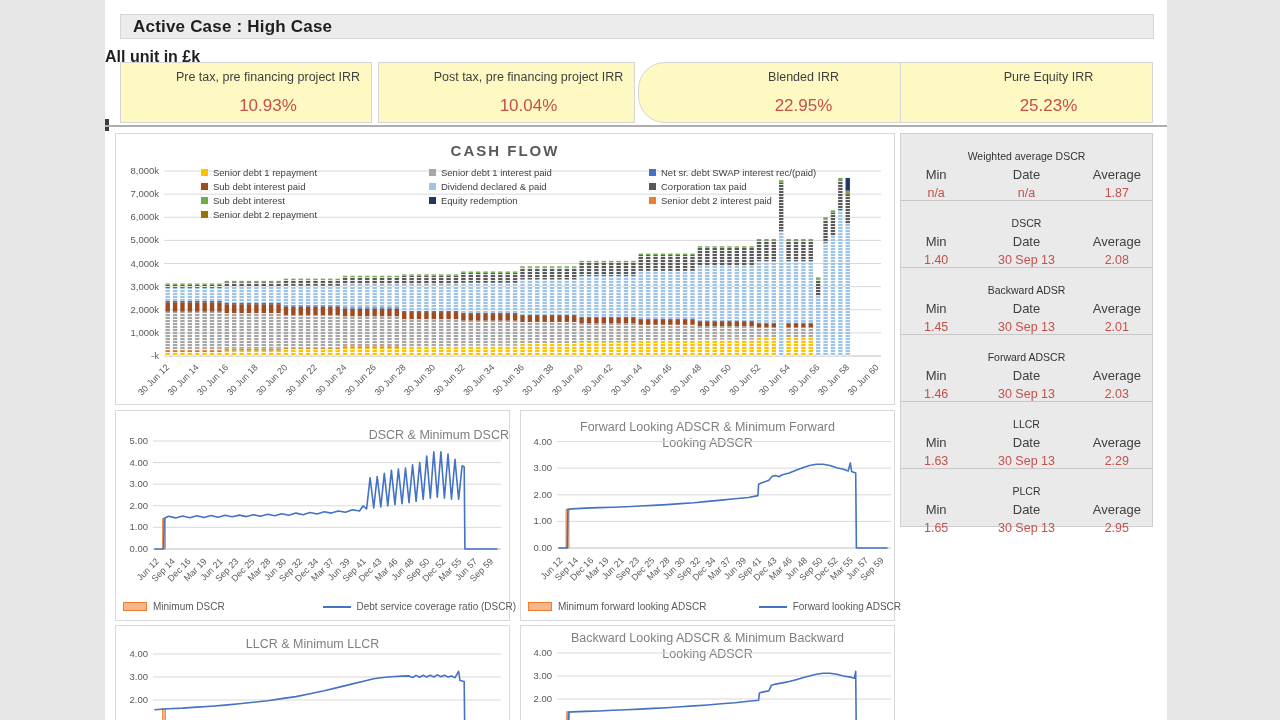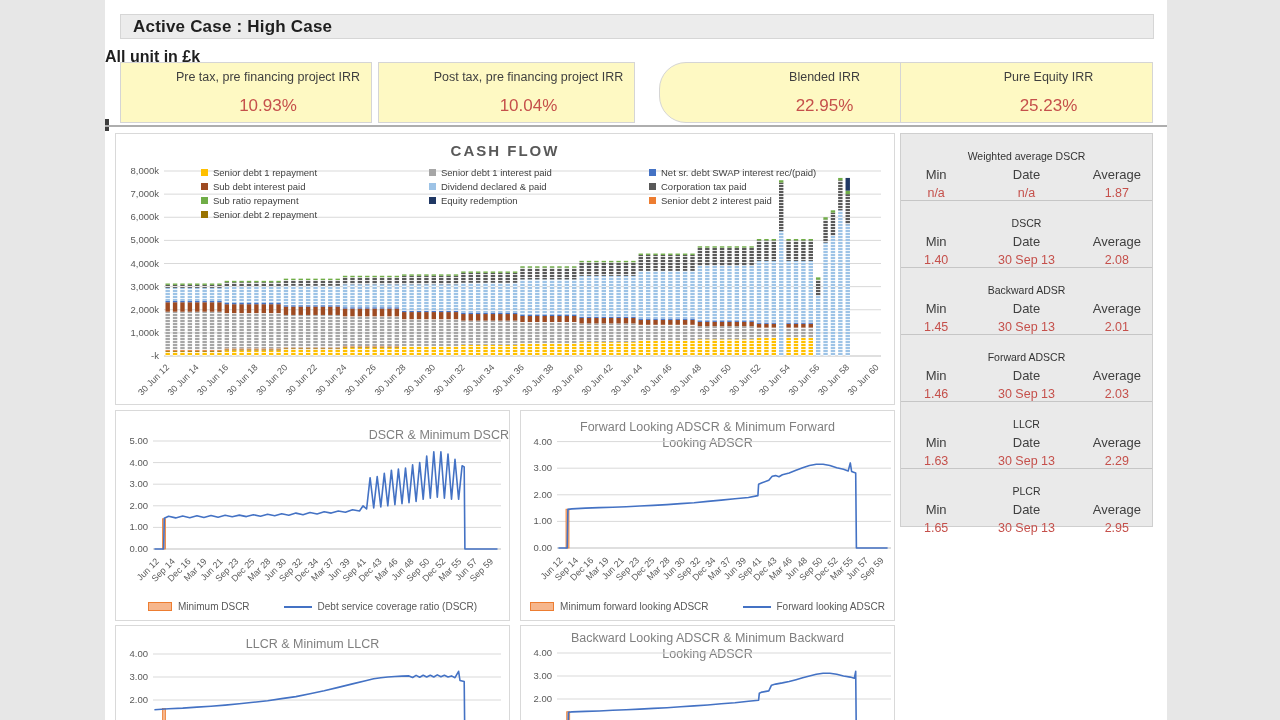--- a/index.html
+++ b/index.html
@@ -45,22 +45,22 @@
     background:#eaeaea;border:1px solid #cfcfcf;box-sizing:border-box;
     display:flex;flex-direction:column;
   }
   .stat-section{flex:1 1 0;border-top:1px solid #c6c6c6;position:relative;}
   .stat-section:first-child{border-top:none;}
   .stat-title{text-align:center;padding-top:16px;font-size:10.5px;color:#333333;}
   .stat-row{display:grid;grid-template-columns:28% 44% 28%;text-align:center;}
   .stat-row.labels{margin-top:5px;font-size:13px;color:#404040;}
   .stat-row.values{margin-top:4px;font-size:12.5px;color:#c5504b;}
   .line-legend{
-    position:absolute;left:0;bottom:8px;width:100%;display:flex;
-    justify-content:center;align-items:center;gap:34px;font-size:10px;color:#595959;
+    position:absolute;left:7px;bottom:8px;width:100%;display:flex;
+    justify-content:space-between;align-items:center;gap:34px;font-size:10px;color:#595959;
   }
   .line-legend .item{display:flex;align-items:center;gap:6px;white-space:nowrap;}
   .sw-box{width:24px;height:9px;background:#f6b68c;border:1px solid #ed7d31;box-sizing:border-box;}
   .sw-line{width:28px;height:0;border-top:2px solid #4472c4;}
   text{font-family:"Liberation Sans",sans-serif;}
 </style>
 </head>
 <body>
 
 <div class="page">
@@ -72,21 +72,21 @@
   <div class="unit-note">All unit in £k</div>
 
   <div class="kpi-card" style="left:15px;width:252px;">
     <div class="kpi-label">Pre tax, pre financing project IRR</div>
     <div class="kpi-value">10.93%</div>
   </div>
   <div class="kpi-card" style="left:273px;width:257px;">
     <div class="kpi-label">Post tax, pre financing project IRR</div>
     <div class="kpi-value">10.04%</div>
   </div>
-  <div class="kpi-card" style="left:554px;width:287px;border-radius:27px;">
+  <div class="kpi-card" style="left:533px;width:287px;border-radius:27px;">
     <div class="kpi-label">Blended IRR</div>
     <div class="kpi-value">22.95%</div>
   </div>
   <div class="kpi-card" style="left:795px;width:253px;">
     <div class="kpi-label">Pure Equity IRR</div>
     <div class="kpi-value">25.23%</div>
   </div>
 
   <div class="divider"></div>
 
@@ -852,21 +852,21 @@
           <div class="cf-legend-item">
             <span class="mk" style="background: rgb(255, 192, 0);"></span>
             <span>Senior debt 1 repayment</span>
           </div>
           <div class="cf-legend-item">
             <span class="mk" style="background: rgb(158, 75, 34);"></span>
             <span>Sub debt interest paid</span>
           </div>
           <div class="cf-legend-item">
             <span class="mk" style="background: rgb(112, 173, 71);"></span>
-            <span>Sub ratio repayment</span>
+            <span>Sub debt interest</span>
           </div>
           <div class="cf-legend-item">
             <span class="mk" style="background: rgb(153, 115, 0);"></span>
             <span>Senior debt 2 repayment</span>
           </div>
         </div>
         <div class="cf-legend-col" style="left: 313px;">
           <div class="cf-legend-item">
             <span class="mk" style="background: rgb(166, 166, 166);"></span>
             <span>Senior debt 1 interest paid</span>

